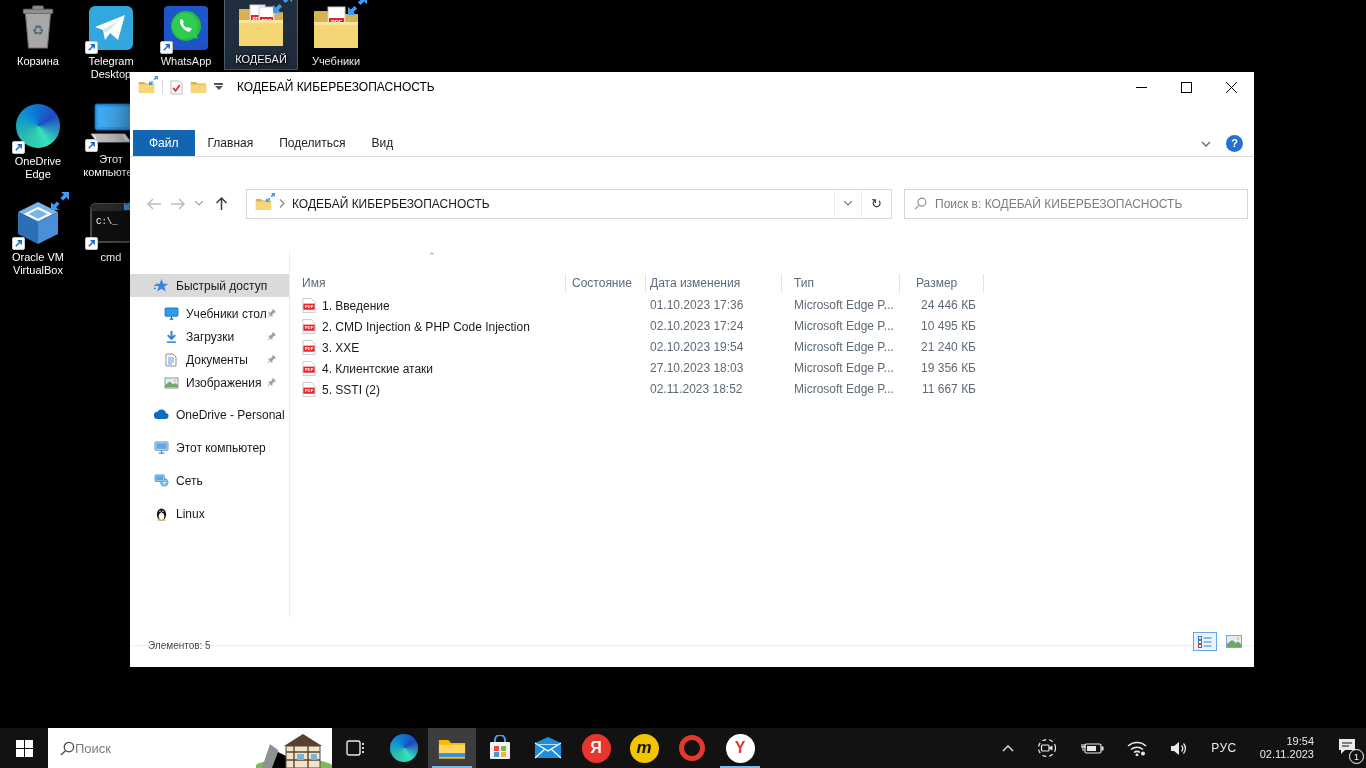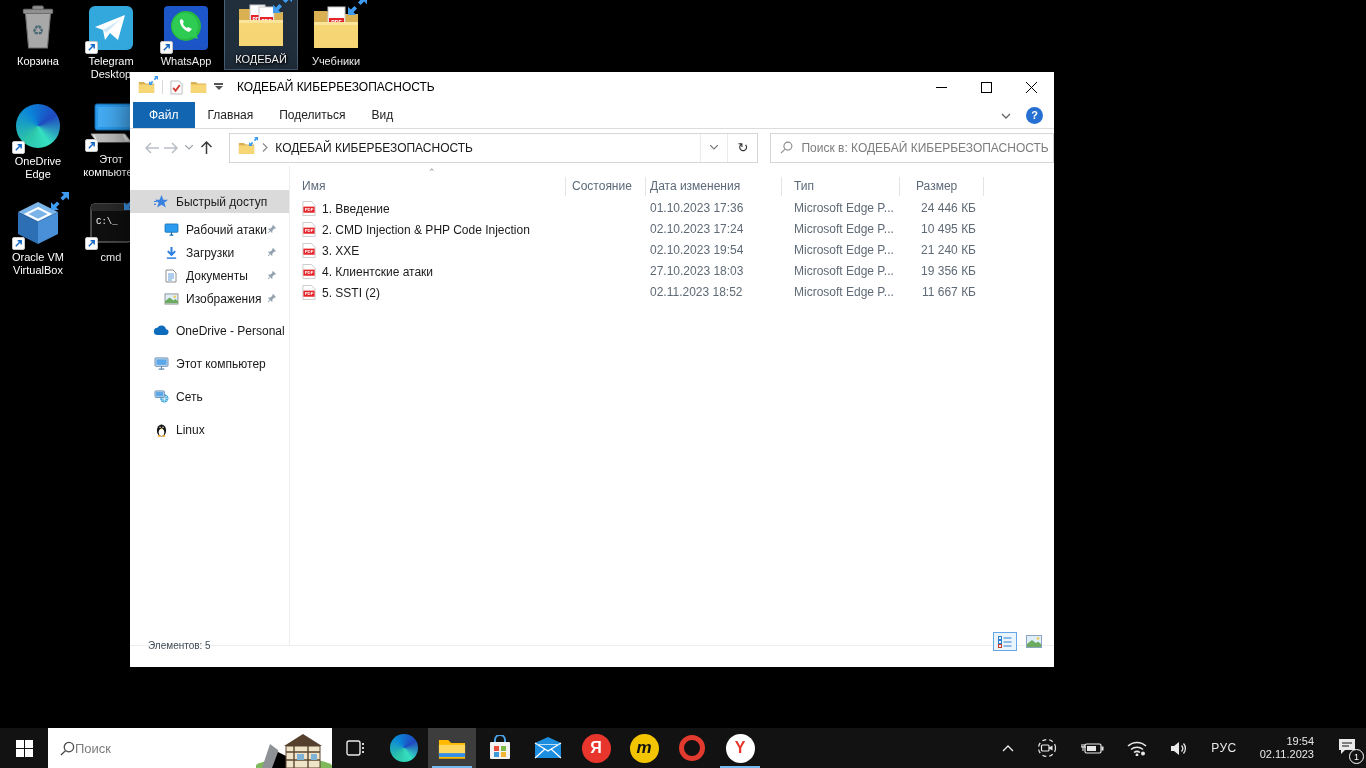--- a/index.html
+++ b/index.html
@@ -10,22 +10,22 @@
   .dicon { position:absolute; width:72px; text-align:center; cursor:pointer; padding:2px 0 3px; }
   .dicon .ig { position:relative; width:48px; height:48px; margin:0 auto; }
   .dicon .lbl { margin-top:3px; font-size:11px; line-height:13px; color:#fff;
                 text-shadow:1px 1px 2px #000,0 0 4px #000; word-wrap:break-word; }
   .dicon.sel { background:rgba(120,170,220,.28); outline:1px solid rgba(150,195,240,.5); }
   .shortcut { position:absolute; left:-2px; bottom:-2px; width:13px; height:13px; background:#fff;
               border:1px solid #c8c8c8; border-radius:2px; display:flex; align-items:center; justify-content:center; }
   .syncarrows { position:absolute; right:-7px; top:-8px; width:19px; height:19px; }
 
   
-  .window { position:absolute; left:130px; top:72px; width:924px; height:595px; background:#fff;
-            box-shadow:0 10px 34px rgba(0,0,0,.6); display:flex; flex-direction:column; font-size:12px; color:#1a1a1a; }
+  .window { position:absolute; left:130px; top:72px; width:1124px; height:595px; background:#fff;
+            box-shadow:0 10px 34px rgba(0,0,0,.6); display:flex; flex-direction:column; font-size:12px; color:#1a1a1a;gap:28px; }
   .titlebar { height:30px; display:flex; align-items:center; flex:0 0 auto; }
   .qat { display:flex; align-items:center; gap:7px; padding-left:8px; }
   .qsep { width:1px; height:14px; background:#d9d9d9; }
   .wtitle { margin-left:14px; color:#000; }
   .wbtns { margin-left:auto; display:flex; }
   .wbtn { width:45px; height:30px; display:flex; align-items:center; justify-content:center; cursor:pointer; }
 
   .tabsrow { height:27px; display:flex; align-items:stretch; border-bottom:1px solid #dcdcdc; flex:0 0 auto; }
   .tab { padding:6px 13px 0; color:#222; cursor:pointer; }
   .tab.file { background:#1266b1; color:#fff; margin-left:3px; padding:6px 16px 0; }
@@ -47,21 +47,21 @@
   .sidebar { width:160px; border-right:1px solid #ededed; padding-top:24px; flex:0 0 auto; }
   .sbitem { height:23px; display:flex; align-items:center; color:#191919; position:relative; cursor:pointer; }
   .sbitem .sic { width:18px; display:flex; justify-content:center; margin-left:22px; margin-right:6px; flex:0 0 auto; }
   .sbitem.child .sic { margin-left:32px; }
   .sbitem.hl { background:#dadada; }
   .pin { position:absolute; right:12px; top:5px; }
   .gap9 { margin-top:9px; } .gap10 { margin-top:10px; } .gap5 { margin-top:5px; }
 
   .list { flex:1; position:relative; padding-left:10px; overflow:hidden; }
   .sortcaret { position:absolute; left:138px; top:1px; color:#8a8a8a; font-size:9px; }
-  .lheader { display:flex; margin-top:9px; height:22px; align-items:center; }
+  .lheader { display:flex; margin-top:22px; height:22px; align-items:center; }
   .hseg { height:19px; display:flex; align-items:center; border-right:1px solid #e4e4e4; color:#5c6a79; cursor:pointer; }
   .c-name { width:266px; padding-left:2px; }
   .c-status { width:80px; padding-left:6px; }
   .c-date { width:136px; padding-left:4px; }
   .c-type { width:118px; padding-left:12px; }
   .c-size { width:84px; padding-left:16px; }
   .rows { margin-top:4px; }
   .row { display:flex; height:21px; align-items:flex-start; cursor:pointer; }
   .row .c-name { display:flex; align-items:center; gap:6px; color:#1b1b1b; overflow:hidden; white-space:nowrap; }
   .sec { color:#5f6a76; }
@@ -408,21 +408,21 @@
         <span>Быстрый доступ</span>
       </div>
 
       <div class="sbitem child gap5">
         <span class="sic">
             <svg width="15" height="13" viewBox="0 0 16 14">
               <rect x="1" y="1" width="14" height="9" rx="1" fill="#2c9cf0" stroke="#1268a8" stroke-width=".8"></rect>
               <path d="M6 13 h4 M8 10 v3" stroke="#1268a8" stroke-width="1.2"></path>
             </svg>
           </span>
-        <span>Рабочий атаки</span>
+        <span>Учебники стол</span>
         <span class="pin"><svg width="10" height="10" viewBox="0 0 12 12">
               <path d="M7 1 L11 5 L8.5 5.8 L6.5 7.8 L6.3 11 L4 8.7 L1.5 11.2 L0.8 10.5 L3.3 8 L1 5.7 L4.2 5.5 L6.2 3.5 Z" fill="#93a0ad"></path>
             </svg></span>
       </div>
       <div class="sbitem child">
         <span class="sic">
             <svg width="13" height="14" viewBox="0 0 14 15">
               <path d="M7 1 V9 M3 5.5 L7 9.5 L11 5.5" stroke="#2f7fe0" stroke-width="2.2" fill="none"></path>
               <path d="M2 13 h10" stroke="#2f7fe0" stroke-width="1.6"></path>
             </svg>

